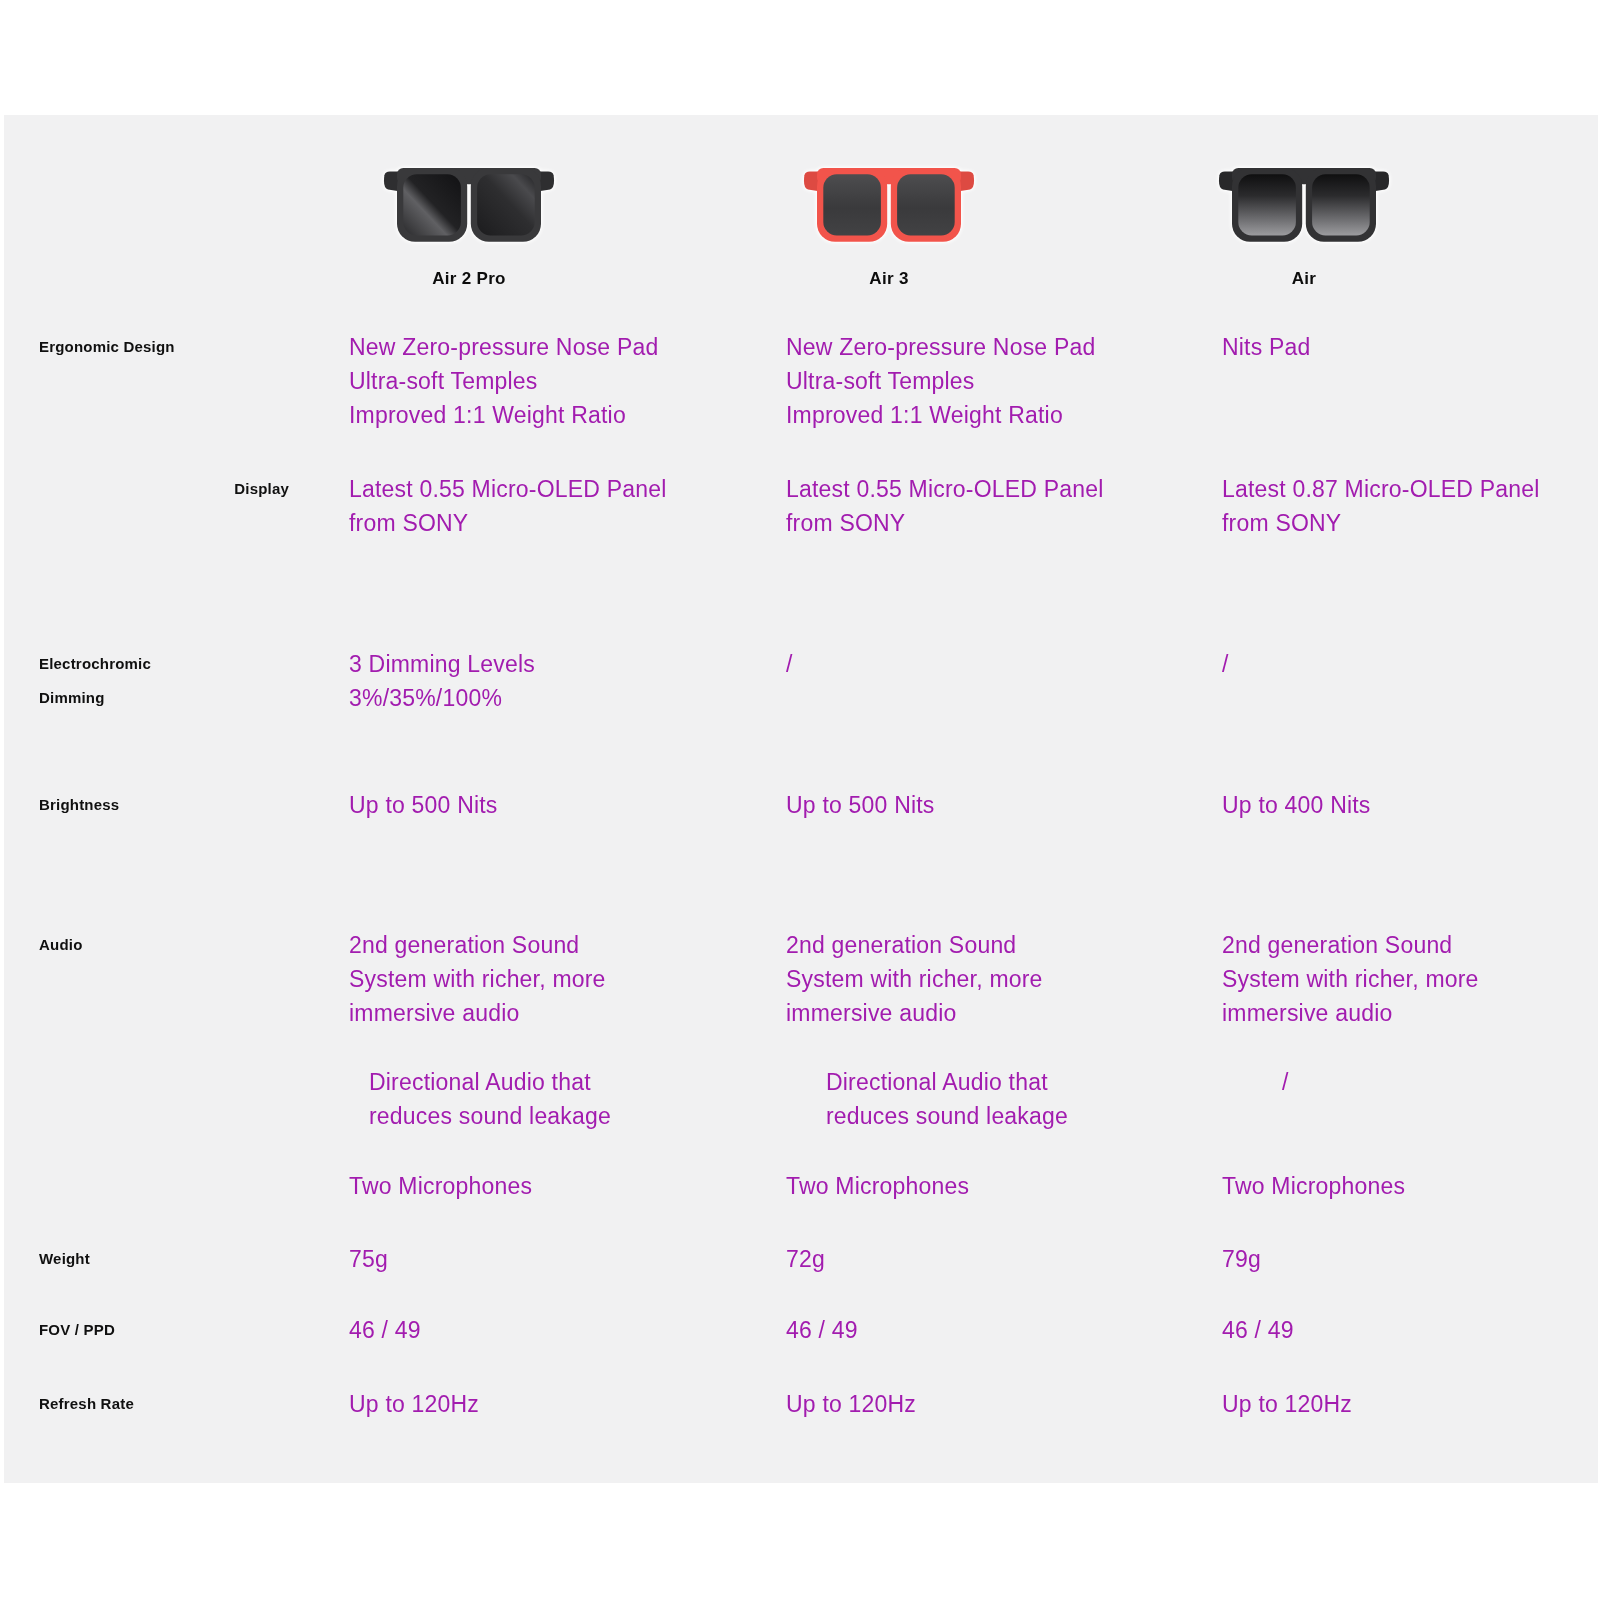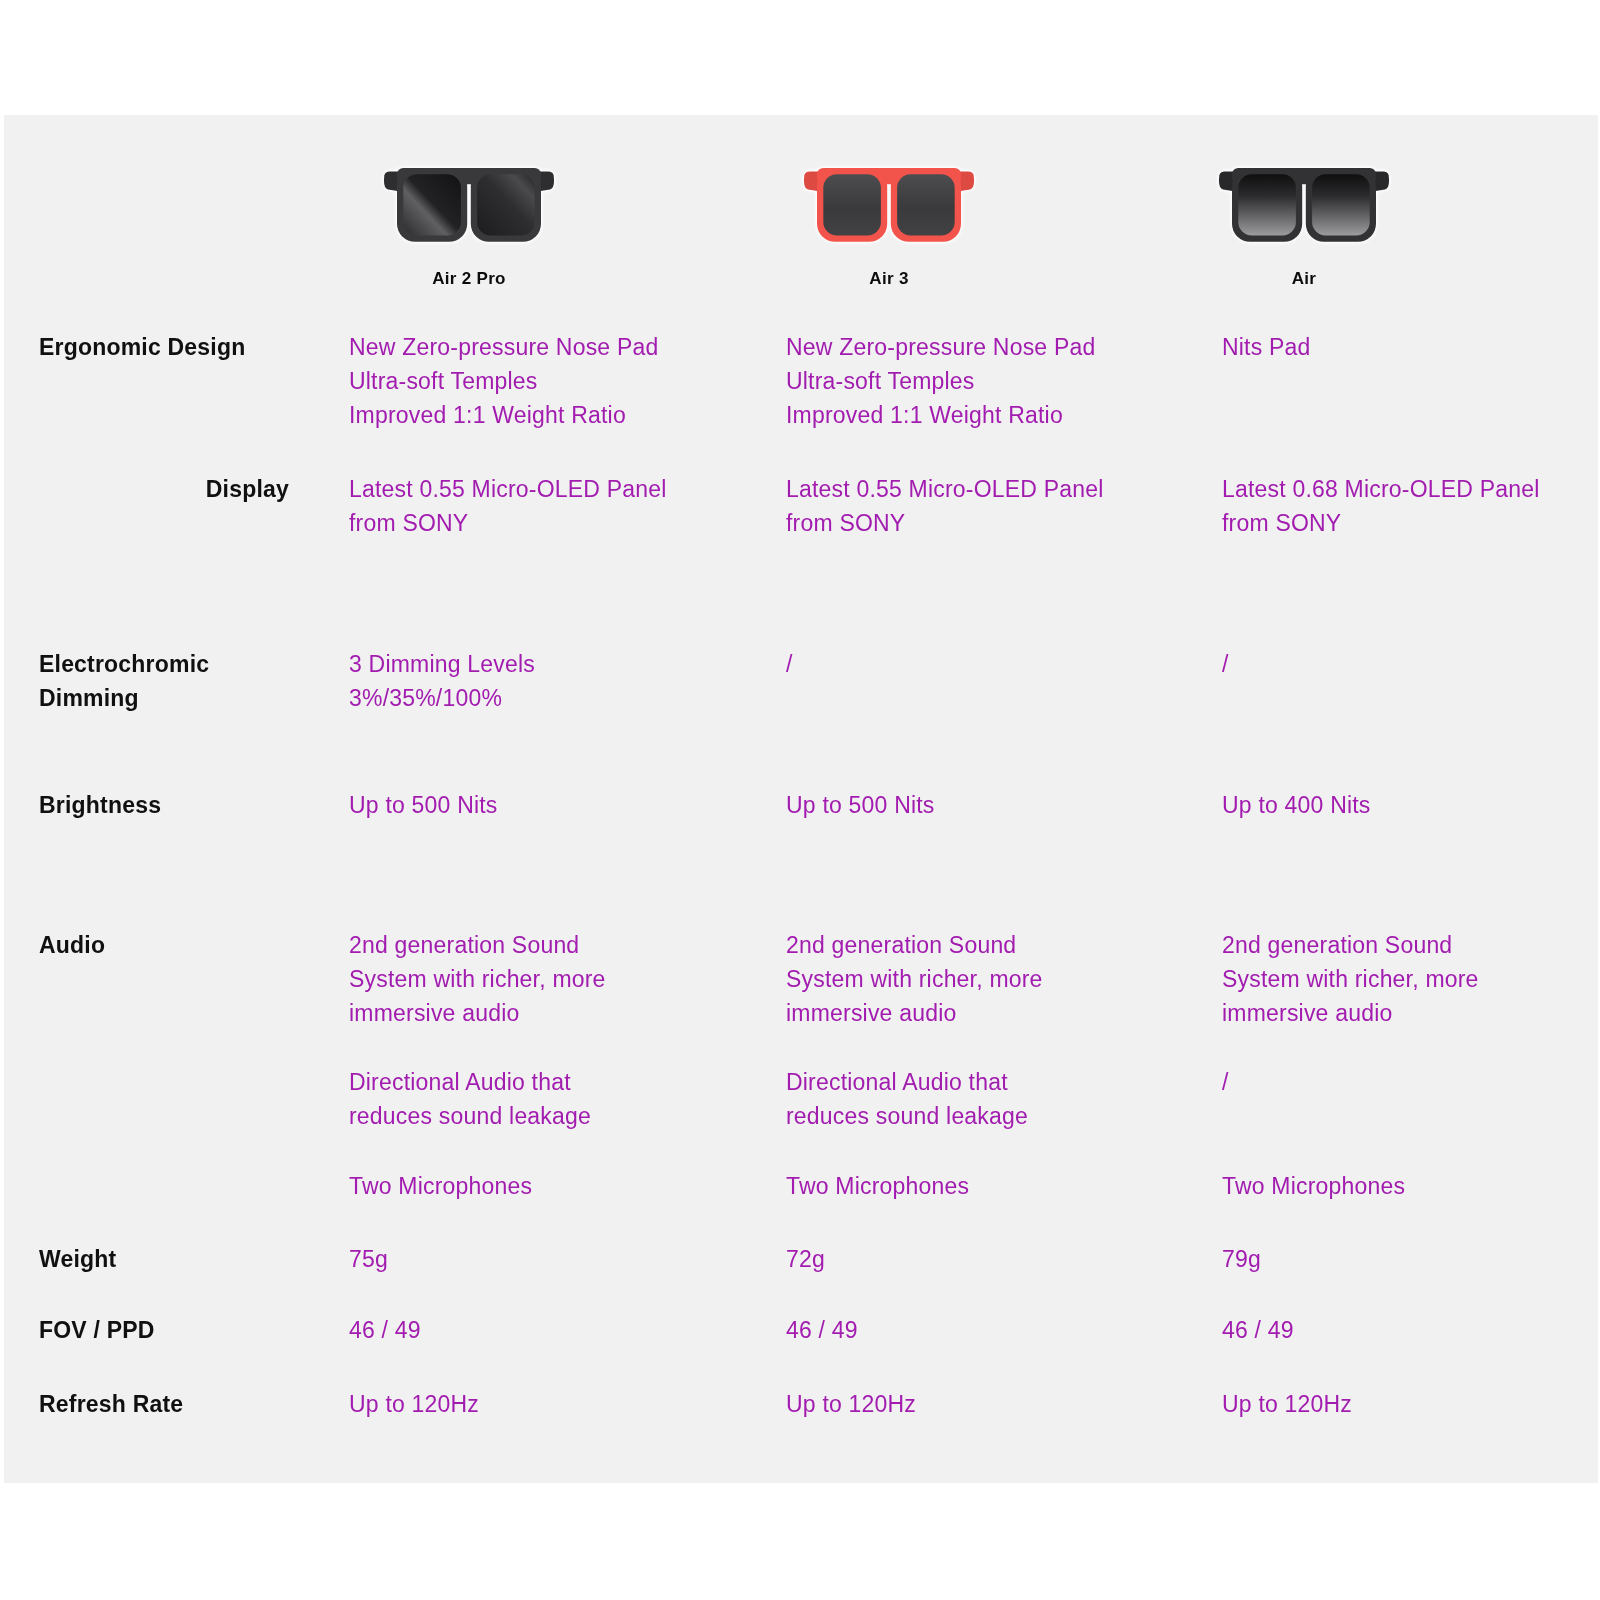--- a/index.html
+++ b/index.html
@@ -38,21 +38,21 @@
   .product-name{
     margin-top:14px;
     font-size:17px;
     line-height:34px;
     font-weight:700;
     color:#0c0c0c;
     letter-spacing:.3px;
   }
   
   .lbl{
-    font-size:23px;
+    font-size:15px;
     line-height:34px;
     font-weight:700;
     color:#101010;
     letter-spacing:.2px;
     white-space:pre-line;
   }
   .val{
     font-size:23px;
     line-height:34px;
     font-weight:400;
@@ -60,21 +60,21 @@
     letter-spacing:.2px;
     white-space:pre-line;
     padding-right:30px;
   }
   .row-ergonomic {margin-top:34px;}
   .row-display   {margin-top:40px;}
   .row-display .lbl{text-align:right;padding-right:60px;}
   .row-dimming   {margin-top:107px;}
   .row-brightness{margin-top:73px;}
   .row-audio1    {margin-top:106px;}
-  .row-audio2    {margin-top:35px;}
+  .row-audio2    {margin-top:35px;gap:20px;}
   .row-audio3    {margin-top:36px;}
   .row-weight    {margin-top:39px;}
   .row-fov       {margin-top:37px;}
   .row-refresh   {margin-top:40px;}
 </style>
 </head>
 <body>
 
 <div class="card">
 
@@ -166,21 +166,21 @@
 Improved 1:1 Weight Ratio</div>
     <div class="val">Nits Pad</div>
   </div>
 
   <div class="grid-row row-display">
     <div class="lbl">Display</div>
     <div class="val">Latest 0.55 Micro-OLED Panel
 from SONY</div>
     <div class="val">Latest 0.55 Micro-OLED Panel
 from SONY</div>
-    <div class="val">Latest 0.68 Micro-OLED Panel
+    <div class="val">Latest 0.87 Micro-OLED Panel
 from SONY</div>
   </div>
 
   <div class="grid-row row-dimming">
     <div class="lbl">Electrochromic
 Dimming</div>
     <div class="val">3 Dimming Levels
 3%/35%/100%</div>
     <div class="val">/</div>
     <div class="val">/</div>

